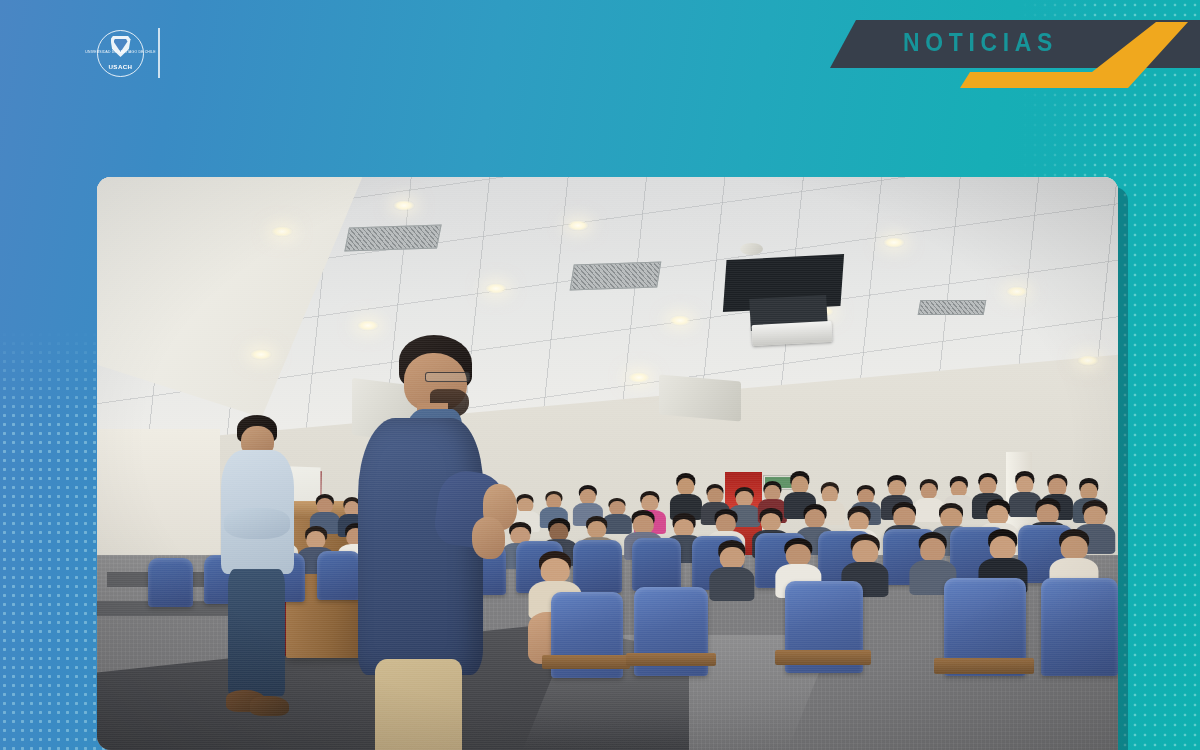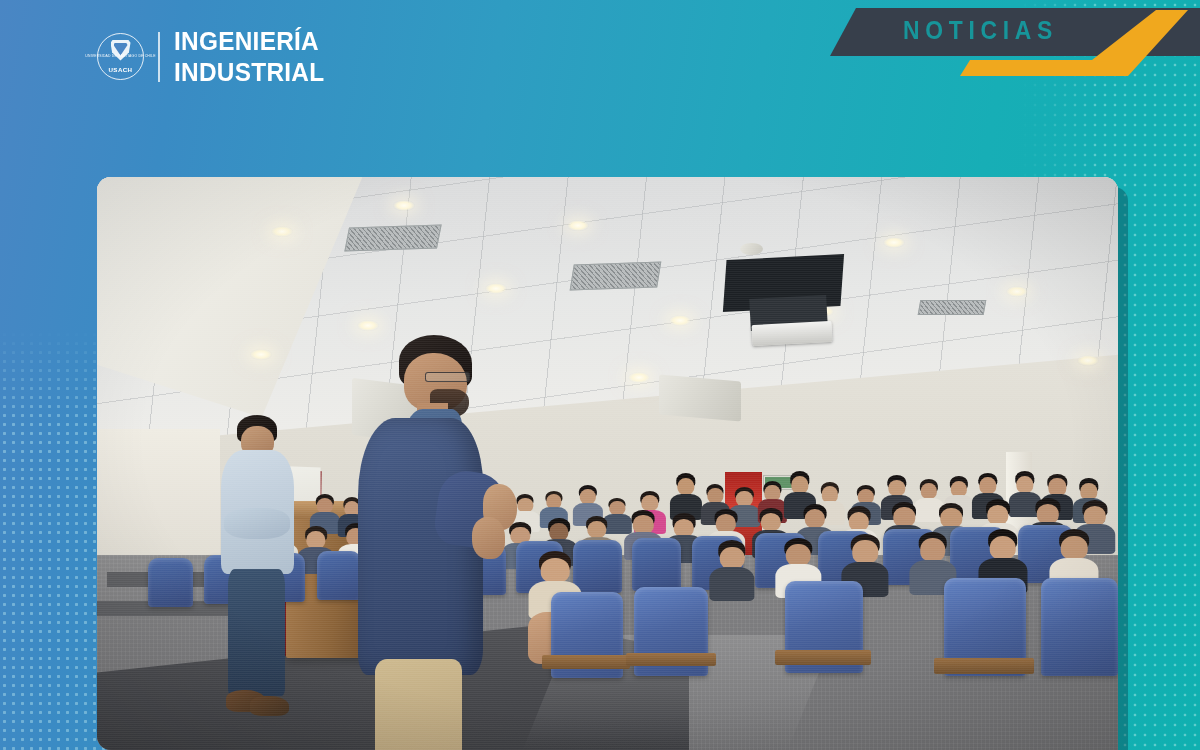--- a/index.html
+++ b/index.html
@@ -77,21 +77,21 @@
   .brand-rule { width:2px; height:50px; background:rgba(255,255,255,.75); flex:none; }
   .brand-text { display:flex; flex-direction:column; line-height:1.0; }
   .brand-line {
     color:#ffffff; font-weight:bold; font-size:26.5px;
     letter-spacing:.3px; transform:scaleX(.92); transform-origin:left center;
     white-space:nowrap;
   }
   .brand-line + .brand-line { margin-top:4px; }
 
   
-  .news-banner { position:absolute; right:0; top:8px; width:370px; height:68px; }
+  .news-banner { position:absolute; right:0; top:20px; width:370px; height:68px; }
   .news-slab {
     position:absolute; left:0; top:0; width:370px; height:48px;
     background:#373f4b;
     clip-path:polygon(26px 0, 370px 0, 370px 100%, 0 100%);
   }
   .news-chevron {
     position:absolute; left:130px; top:2px; width:240px; height:66px;
   }
   .news-chevron svg { width:100%; height:100%; display:block; }
   .news-label {
@@ -378,24 +378,20 @@
 
 <div class="brand">
   <div class="brand-seal">
     <div class="seal-inner">
       <div class="seal-shield"></div>
       <div class="seal-arc">UNIVERSIDAD DE SANTIAGO DE CHILE</div>
       <div class="seal-word">USACH</div>
     </div>
   </div>
   <div class="brand-rule"></div>
-  <div class="brand-text">
-    <div class="brand-line">INGENIERÍA</div>
-    <div class="brand-line">INDUSTRIAL</div>
-  </div>
 </div>
 
 <div class="news-banner">
   <div class="news-slab"></div>
   <div class="news-chevron">
     <svg viewBox="0 0 240 66" preserveAspectRatio="none" aria-hidden="true">
       <polygon points="148,66 0,66 10,50 132,50 196,0 228,0 168,66" fill="#f0a81e"></polygon>
     </svg>
   </div>
   <div class="news-label">NOTICIAS</div>

